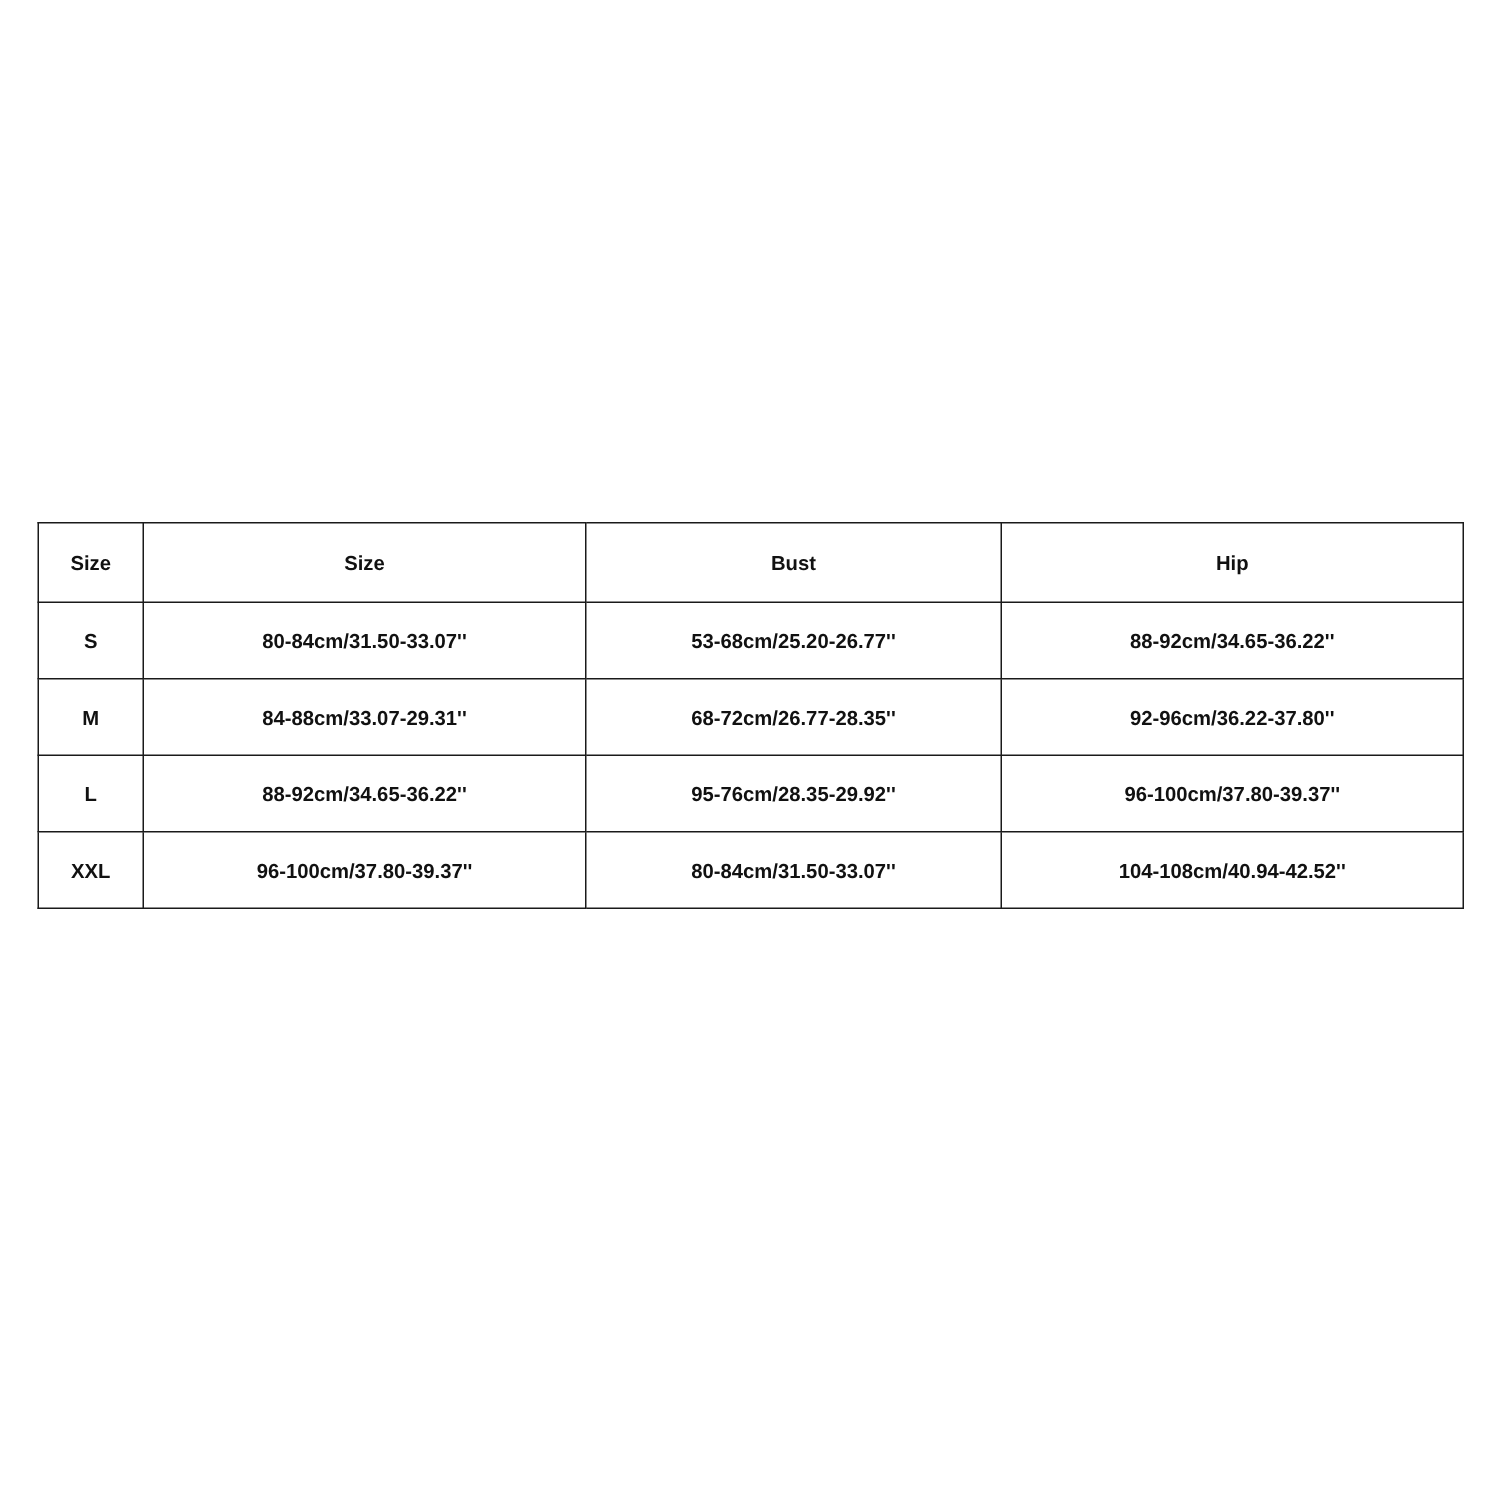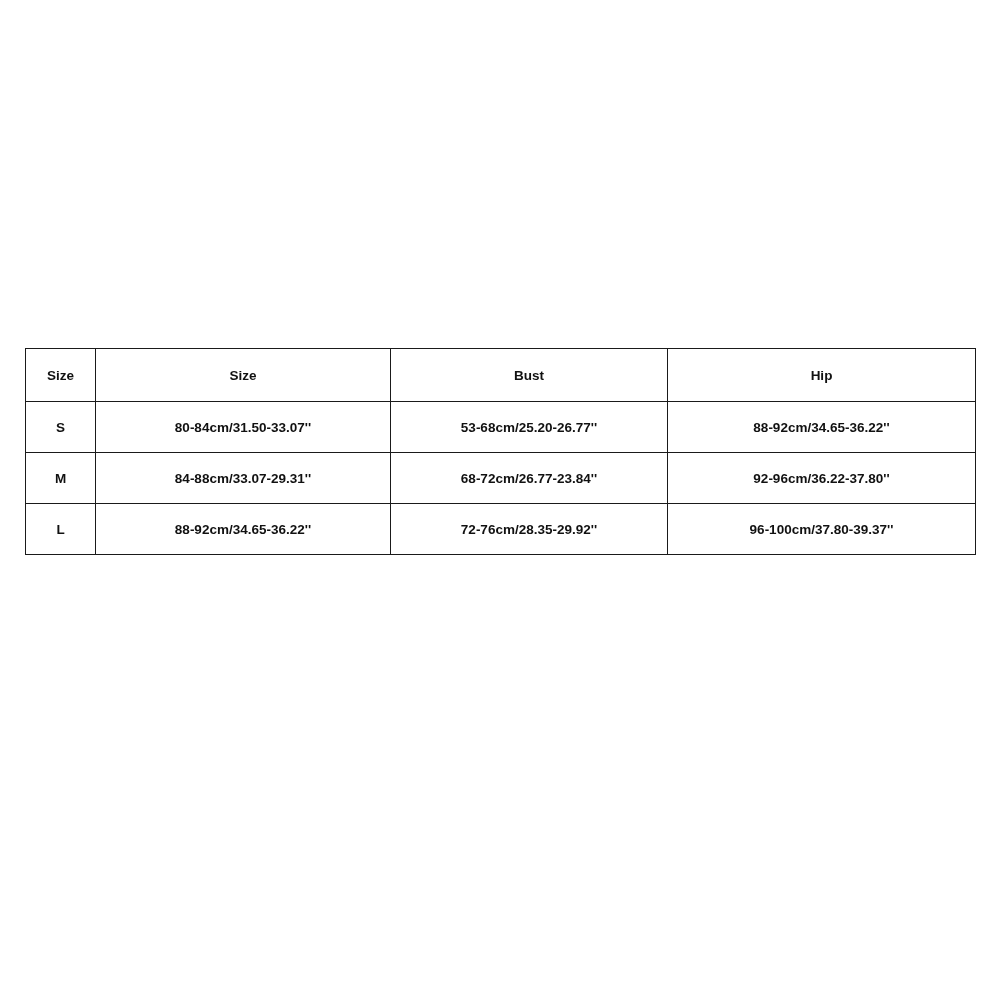--- a/index.html
+++ b/index.html
@@ -74,25 +74,31 @@
       <tbody>
         <tr>
           <td>S</td>
           <td>80-84cm/31.50-33.07''</td>
           <td>53-68cm/25.20-26.77''</td>
           <td>88-92cm/34.65-36.22''</td>
         </tr>
         <tr>
           <td>M</td>
           <td>84-88cm/33.07-29.31''</td>
-          <td>68-72cm/26.77-23.84''</td>
+          <td>68-72cm/26.77-28.35''</td>
           <td>92-96cm/36.22-37.80''</td>
         </tr>
         <tr>
           <td>L</td>
           <td>88-92cm/34.65-36.22''</td>
-          <td>72-76cm/28.35-29.92''</td>
+          <td>95-76cm/28.35-29.92''</td>
           <td>96-100cm/37.80-39.37''</td>
+        </tr>
+        <tr>
+          <td>XXL</td>
+          <td>96-100cm/37.80-39.37''</td>
+          <td>80-84cm/31.50-33.07''</td>
+          <td>104-108cm/40.94-42.52''</td>
         </tr>
       </tbody>
     </table>
   </div>
 </div>
 
 </body></html>

